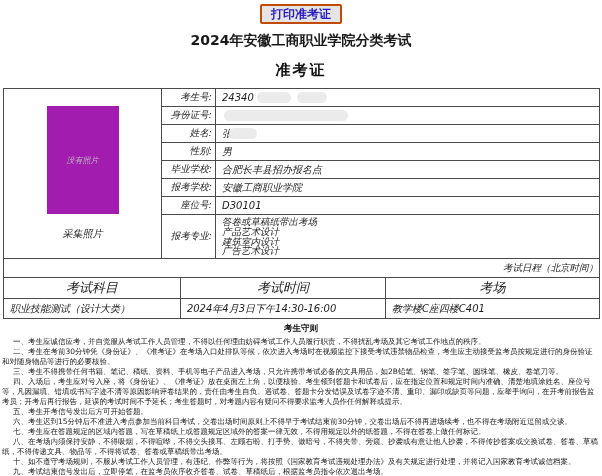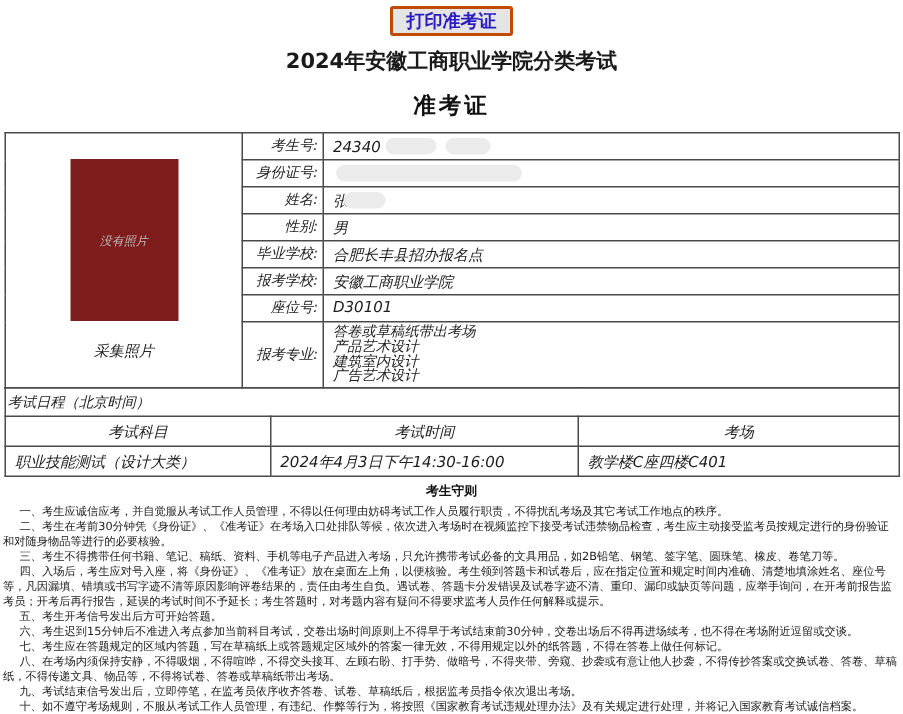--- a/index.html
+++ b/index.html
@@ -13,35 +13,35 @@
   .title{text-align:center;font-size:14px;font-weight:600;margin-top:6px;color:#1a1a1a;}
   .subtitle{text-align:center;font-size:15px;font-weight:bold;margin-top:11px;letter-spacing:2px;color:#111;}
 
   table{border-collapse:collapse;table-layout:fixed;width:597px;margin-left:3px;}
   td,th{border:1px solid #4a4a4a;overflow:hidden;white-space:nowrap;font-style:italic;}
 
   .info{margin-top:8px;}
   .info th.lbl{width:50px;font-size:9.5px;font-weight:normal;text-align:right;padding:0 3px 0 0;color:#222;}
   .info td.val{font-size:10px;text-align:left;padding:0 0 0 6px;height:17px;color:#1c1c1c;}
   .photo-cell{width:155px;text-align:center;vertical-align:middle;}
-  .photo-box{width:72px;height:108px;background:#7f1d1d;margin:0 auto;display:flex;
+  .photo-box{width:72px;height:108px;background:#a21caf;margin:0 auto;display:flex;
     align-items:center;justify-content:center;font-size:8px;color:#bdbdbd;}
   .photo-caption{font-size:10px;margin-top:13px;color:#222;}
   .majors-cell{padding:2px 0 2px 6px !important;height:36px !important;}
   .majors-cell div{font-size:9.5px;line-height:9.8px;color:#1c1c1c;}
 
   .redact{display:inline-block;background:#ebebeb;border-radius:6px;height:11px;vertical-align:-2px;}
   .r-a{width:34px;margin-left:3px;}
   .r-b{width:30px;margin-left:6px;}
   .r-id{width:124px;margin-left:2px;}
   .r-name{width:28px;margin-left:-3px;}
 
   .sched{margin-top:-1px;}
-  .sched td.cap{text-align:left;font-size:9.5px;height:16px;color:#222;}
-  .sched th{font-size:10px;font-weight:normal;text-align:center;height:17px;color:#222;}
+  .sched td.cap{text-align:right;font-size:9.5px;height:16px;color:#222;}
+  .sched th{font-size:13px;font-weight:normal;text-align:center;height:17px;color:#222;}
   .sched td.cell{font-size:10px;text-align:left;padding-left:6px;height:17px;color:#1c1c1c;}
   .c1{width:176px;} .c2{width:204px;} .c3{width:213px;}
 
   .rules-title{text-align:center;font-size:8.5px;font-weight:bold;margin-top:4px;color:#111;}
   .rules{margin-top:2px;padding:0 2px;}
   .rules p{margin:0;font-size:7.5px;line-height:10px;color:#1a1a1a;text-indent:11px;
     white-space:normal;word-break:break-all;}
 </style>
 </head>
 <body>
@@ -125,15 +125,15 @@
 <div class="rules-title">考生守则</div>
 <div class="rules">
   <p>一、考生应诚信应考，并自觉服从考试工作人员管理，不得以任何理由妨碍考试工作人员履行职责，不得扰乱考场及其它考试工作地点的秩序。</p>
   <p>二、考生在考前30分钟凭《身份证》、《准考证》在考场入口处排队等候，依次进入考场时在视频监控下接受考试违禁物品检查，考生应主动接受监考员按规定进行的身份验证和对随身物品等进行的必要核验。</p>
   <p>三、考生不得携带任何书籍、笔记、稿纸、资料、手机等电子产品进入考场，只允许携带考试必备的文具用品，如2B铅笔、钢笔、签字笔、圆珠笔、橡皮、卷笔刀等。</p>
   <p>四、入场后，考生应对号入座，将《身份证》、《准考证》放在桌面左上角，以便核验。考生领到答题卡和试卷后，应在指定位置和规定时间内准确、清楚地填涂姓名、座位号等，凡因漏填、错填或书写字迹不清等原因影响评卷结果的，责任由考生自负。遇试卷、答题卡分发错误及试卷字迹不清、重印、漏印或缺页等问题，应举手询问，在开考前报告监考员；开考后再行报告，延误的考试时间不予延长；考生答题时，对考题内容有疑问不得要求监考人员作任何解释或提示。</p>
   <p>五、考生开考信号发出后方可开始答题。</p>
   <p>六、考生迟到15分钟后不准进入考点参加当前科目考试，交卷出场时间原则上不得早于考试结束前30分钟，交卷出场后不得再进场续考，也不得在考场附近逗留或交谈。</p>
   <p>七、考生应在答题规定的区域内答题，写在草稿纸上或答题规定区域外的答案一律无效，不得用规定以外的纸答题，不得在答卷上做任何标记。</p>
   <p>八、在考场内须保持安静，不得吸烟，不得喧哗，不得交头接耳、左顾右盼、打手势、做暗号，不得夹带、旁窥、抄袭或有意让他人抄袭，不得传抄答案或交换试卷、答卷、草稿纸，不得传递文具、物品等，不得将试卷、答卷或草稿纸带出考场。</p>
+  <p>十、如不遵守考场规则，不服从考试工作人员管理，有违纪、作弊等行为，将按照《国家教育考试违规处理办法》及有关规定进行处理，并将记入国家教育考试诚信档案。</p>
   <p>九、考试结束信号发出后，立即停笔，在监考员依序收齐答卷、试卷、草稿纸后，根据监考员指令依次退出考场。</p>
-  <p>十、如不遵守考场规则，不服从考试工作人员管理，有违纪、作弊等行为，将按照《国家教育考试违规处理办法》及有关规定进行处理，并将记入国家教育考试诚信档案。</p>
 </div>
 
 </body></html>

